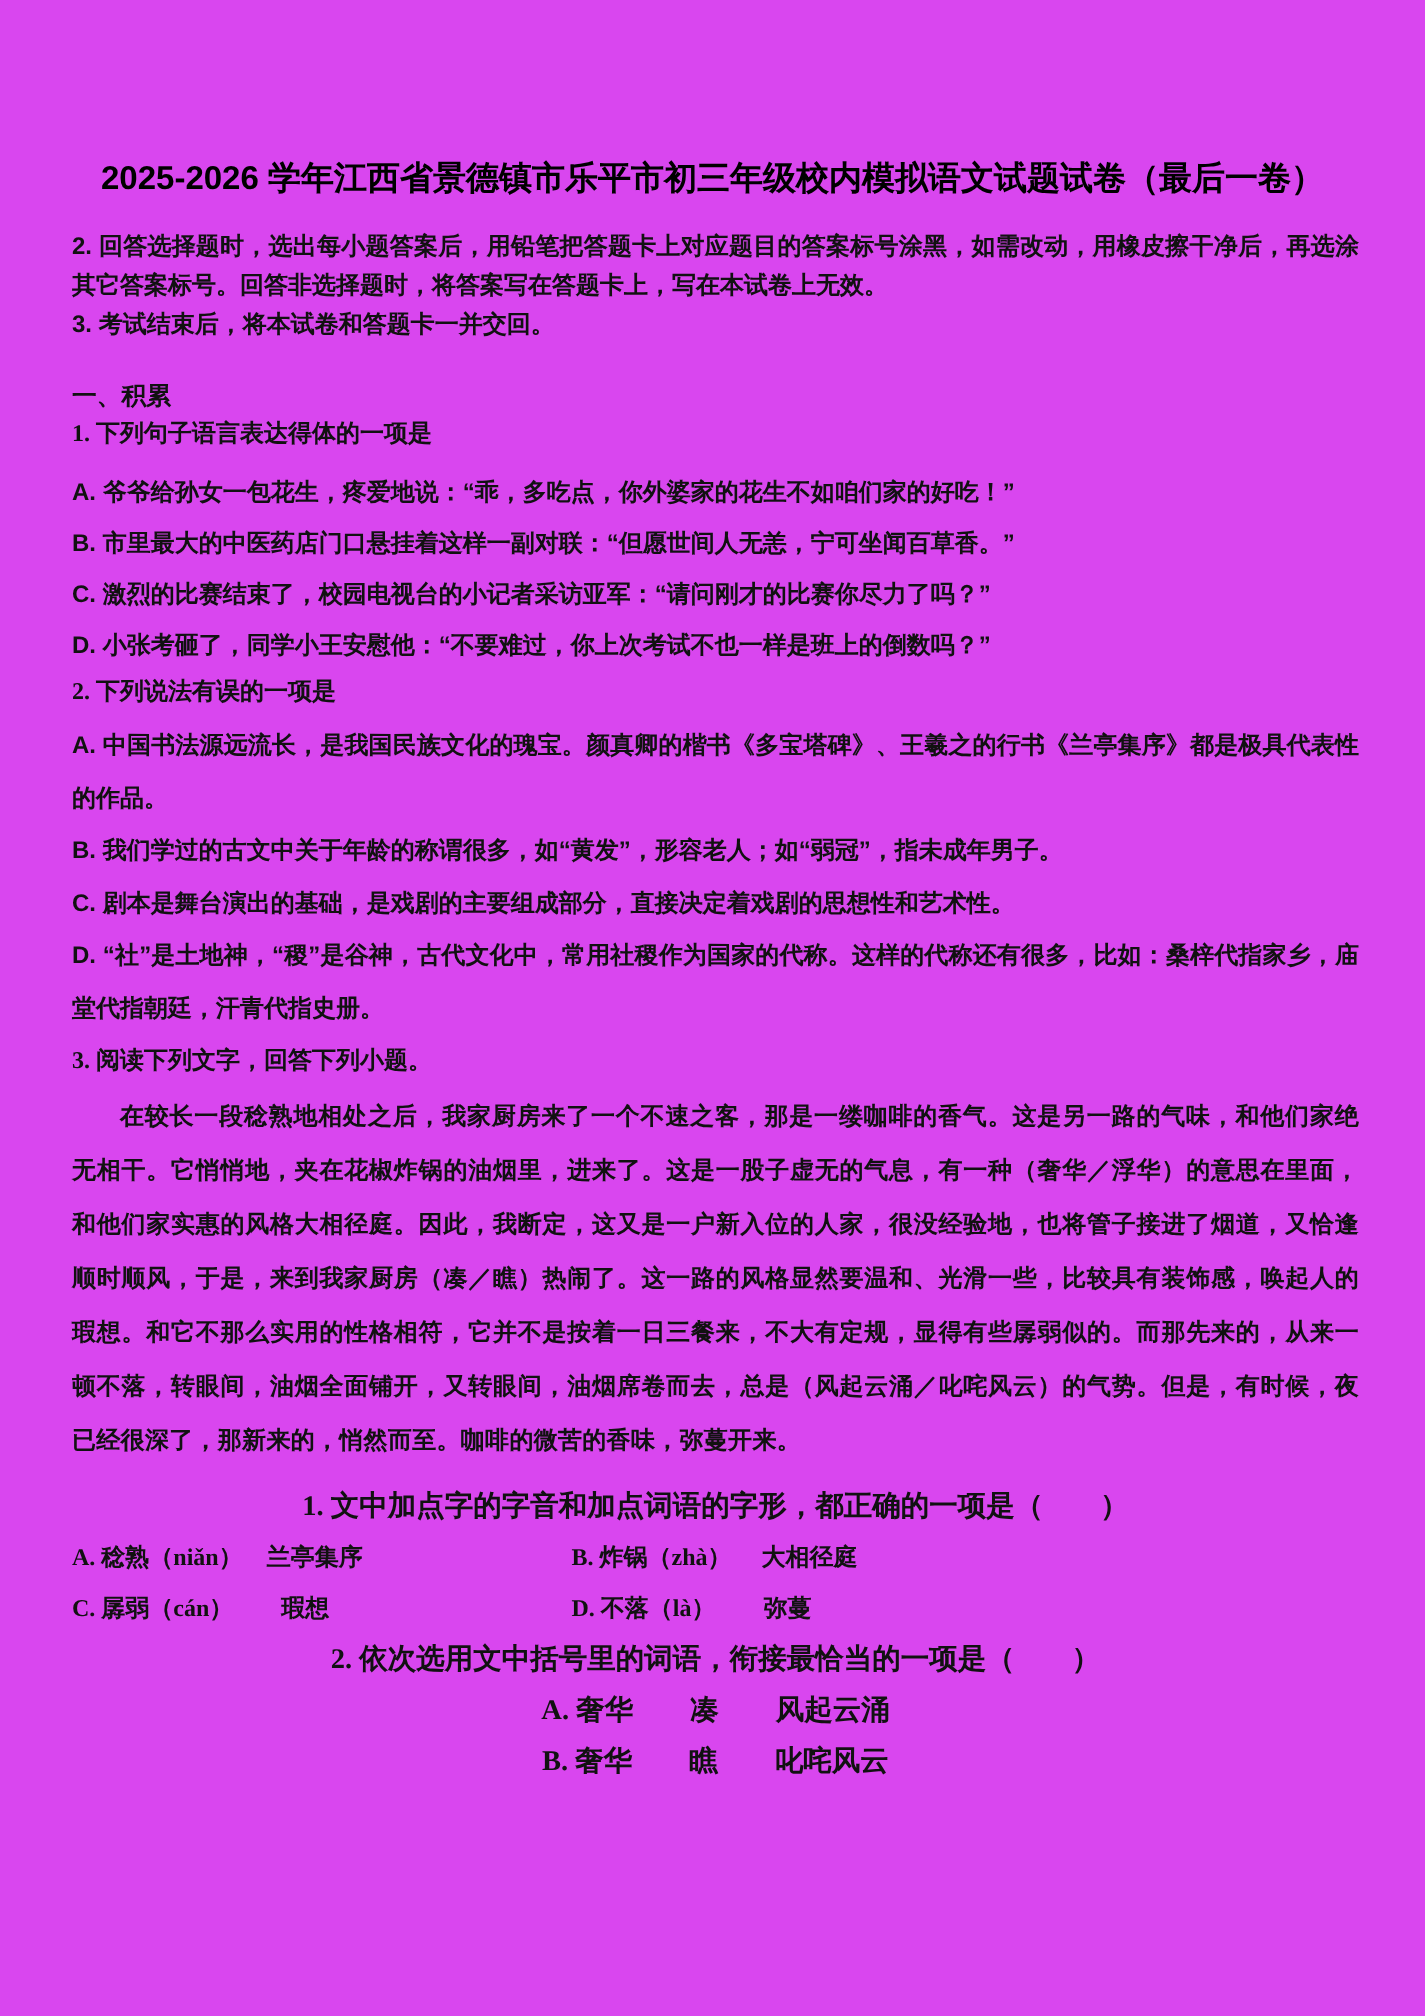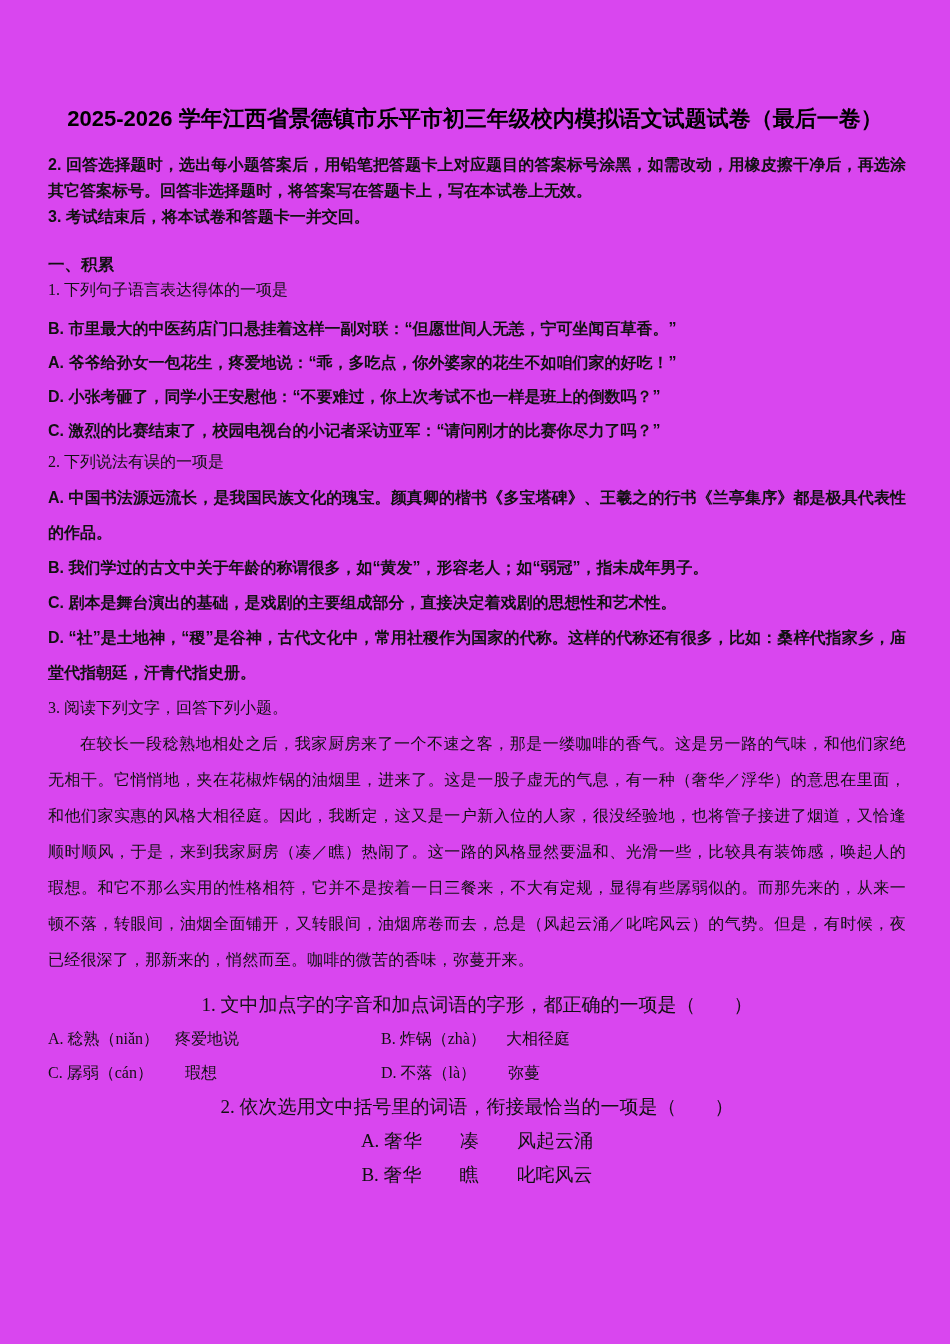--- a/index.html
+++ b/index.html
@@ -11,22 +11,22 @@
     color: #111;
     overflow: hidden;
     box-sizing: border-box;
   }
   .content {
     padding: 0 44px 0 48px;
     box-sizing: border-box;
   }
   
   .hei  { font-family: "Liberation Sans", sans-serif; font-weight: 600; }
-  .song { font-family: "Liberation Serif", serif; font-weight: 400; }
-  .kai  { font-family: "DejaVu Serif", serif; font-weight: 400; }
+  .song { font-family: "Liberation Serif", serif; font-weight: 700; }
+  .kai  { font-family: "DejaVu Serif", serif; font-weight: 700; }
 
   .title {
     margin: 0;
     padding-top: 102px;
     line-height: 34px;
     font-family: "Liberation Sans", sans-serif;
     font-weight: 700;
     font-size: 22px;
     text-align: center;
     color: #000;
@@ -71,45 +71,45 @@
     <div class="notice hei">
       <p>2. 回答选择题时，选出每小题答案后，用铅笔把答题卡上对应题目的答案标号涂黑，如需改动，用橡皮擦干净后，再选涂其它答案标号。回答非选择题时，将答案写在答题卡上，写在本试卷上无效。</p>
       <p>3. 考试结束后，将本试卷和答题卡一并交回。</p>
     </div>
 
     <p class="section-heading hei">一、积累</p>
 
     <div>
       <p class="stem song">1. 下列句子语言表达得体的一项是</p>
       <div class="q1-opts hei">
+        <p>A. 爷爷给孙女一包花生，疼爱地说：“乖，多吃点，你外婆家的花生不如咱们家的好吃！”</p>
         <p>B. 市里最大的中医药店门口悬挂着这样一副对联：“但愿世间人无恙，宁可坐闻百草香。”</p>
-        <p>A. 爷爷给孙女一包花生，疼爱地说：“乖，多吃点，你外婆家的花生不如咱们家的好吃！”</p>
+        <p>C. 激烈的比赛结束了，校园电视台的小记者采访亚军：“请问刚才的比赛你尽力了吗？”</p>
         <p>D. 小张考砸了，同学小王安慰他：“不要难过，你上次考试不也一样是班上的倒数吗？”</p>
-        <p>C. 激烈的比赛结束了，校园电视台的小记者采访亚军：“请问刚才的比赛你尽力了吗？”</p>
       </div>
     </div>
 
     <div>
       <p class="stem song">2. 下列说法有误的一项是</p>
       <div class="q2-opts hei">
         <p>A. 中国书法源远流长，是我国民族文化的瑰宝。颜真卿的楷书《多宝塔碑》、王羲之的行书《兰亭集序》都是极具代表性的作品。</p>
         <p>B. 我们学过的古文中关于年龄的称谓很多，如“黄发”，形容老人；如“弱冠”，指未成年男子。</p>
         <p>C. 剧本是舞台演出的基础，是戏剧的主要组成部分，直接决定着戏剧的思想性和艺术性。</p>
         <p>D. “社”是土地神，“稷”是谷神，古代文化中，常用社稷作为国家的代称。这样的代称还有很多，比如：桑梓代指家乡，庙堂代指朝廷，汗青代指史册。</p>
       </div>
     </div>
 
     <div>
       <p class="stem song q3-stem">3. 阅读下列文字，回答下列小题。</p>
       <p class="passage kai">在较长一段稔熟地相处之后，我家厨房来了一个不速之客，那是一缕咖啡的香气。这是另一路的气味，和他们家绝无相干。它悄悄地，夹在花椒炸锅的油烟里，进来了。这是一股子虚无的气息，有一种（奢华／浮华）的意思在里面，和他们家实惠的风格大相径庭。因此，我断定，这又是一户新入位的人家，很没经验地，也将管子接进了烟道，又恰逢顺时顺风，于是，来到我家厨房（凑／瞧）热闹了。这一路的风格显然要温和、光滑一些，比较具有装饰感，唤起人的瑕想。和它不那么实用的性格相符，它并不是按着一日三餐来，不大有定规，显得有些孱弱似的。而那先来的，从来一顿不落，转眼间，油烟全面铺开，又转眼间，油烟席卷而去，总是（风起云涌／叱咤风云）的气势。但是，有时候，夜已经很深了，那新来的，悄然而至。咖啡的微苦的香味，弥蔓开来。</p>
 
       <div class="sub-block song">
         <p>1. 文中加点字的字音和加点词语的字形，都正确的一项是（　　）</p>
         <div class="optrow">
-          <span class="col-left">A. 稔熟（niǎn）　疼爱地说</span>
+          <span class="col-left">A. 稔熟（niǎn）　兰亭集序</span>
           <span class="col-right">B. 炸锅（zhà）　 大相径庭</span>
         </div>
         <div class="optrow">
           <span class="col-left">C. 孱弱（cán）　　瑕想</span>
           <span class="col-right">D. 不落（là）　　弥蔓</span>
         </div>
         <p>2. 依次选用文中括号里的词语，衔接最恰当的一项是（　　）</p>
         <p>A. 奢华　　凑　　风起云涌</p>
         <p>B. 奢华　　瞧　　叱咤风云</p>
       </div>

